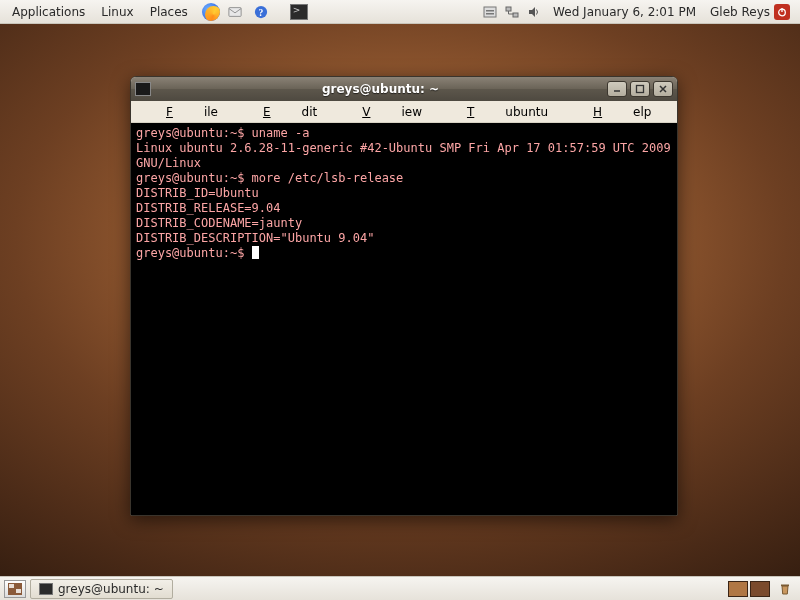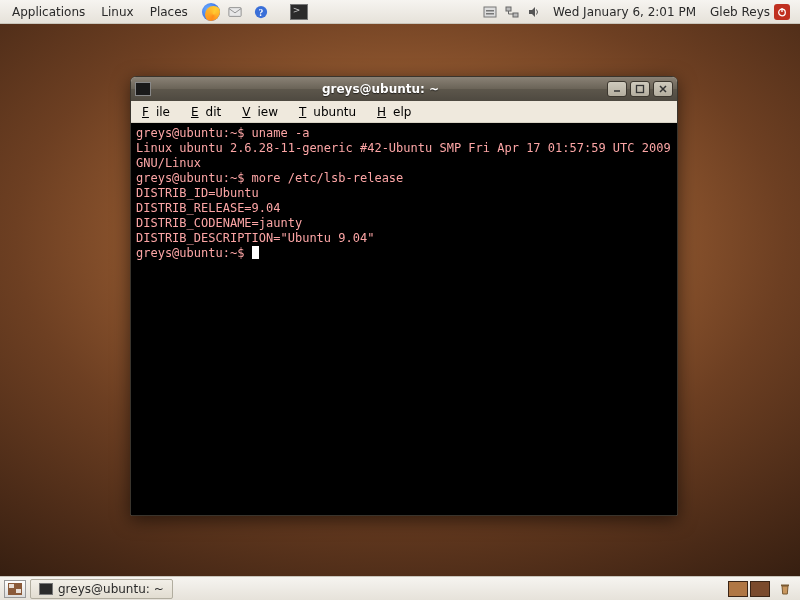--- a/index.html
+++ b/index.html
@@ -49,21 +49,21 @@
   .titlebar{height:24px;border-radius:5px 5px 0 0;
     background:linear-gradient(#8a8276,#6b6458 48%,#5c564b 52%,#4e4940);
     display:flex;align-items:center;color:#fff;font-weight:bold;
     text-shadow:0 1px 1px rgba(0,0,0,.6);padding:0 4px;}
   .titlebar .t-icon{width:16px;height:14px;background:#1a1a1a;border:1px solid #888;margin-right:6px;}
   .titlebar .title{flex:1;text-align:center;font-size:12px;}
   .winbtn{width:20px;height:16px;margin-left:3px;border:1px solid #3b362e;border-radius:3px;
     background:linear-gradient(#cfcabd,#b4ae9f);display:flex;align-items:center;justify-content:center;}
   .winbtn svg{width:10px;height:10px;}
   .menubar{height:22px;background:#efe9dd;border-bottom:1px solid #d8d2c4;display:flex;align-items:center;padding:0 4px;}
-  .menubar span{padding:0 7px;line-height:22px;cursor:pointer;}
+  .menubar span{padding:0 7px;line-height:22px;cursor:pointer;margin-left:24px;}
   .menubar span u{text-decoration:underline;}
   .terminal{background:#000;color:#fca5a5;font-family:"DejaVu Sans Mono","Liberation Mono",monospace;
     font-size:12px;line-height:15px;padding:3px 5px 5px 5px;height:392px;white-space:pre;overflow:hidden;}
   .cursor{display:inline-block;width:7px;height:13px;background:#fff;vertical-align:-2px;}
 </style>
 </head>
 <body>
 
 <div class="panel">
   <div class="menu-item">Applications</div>

